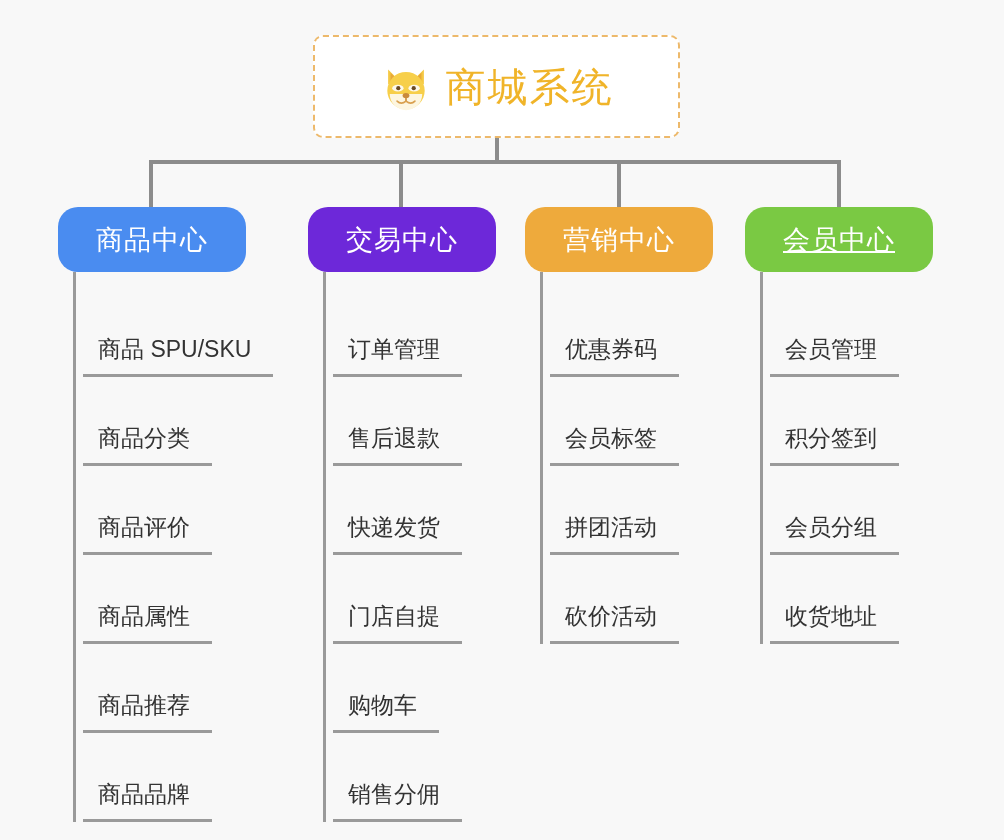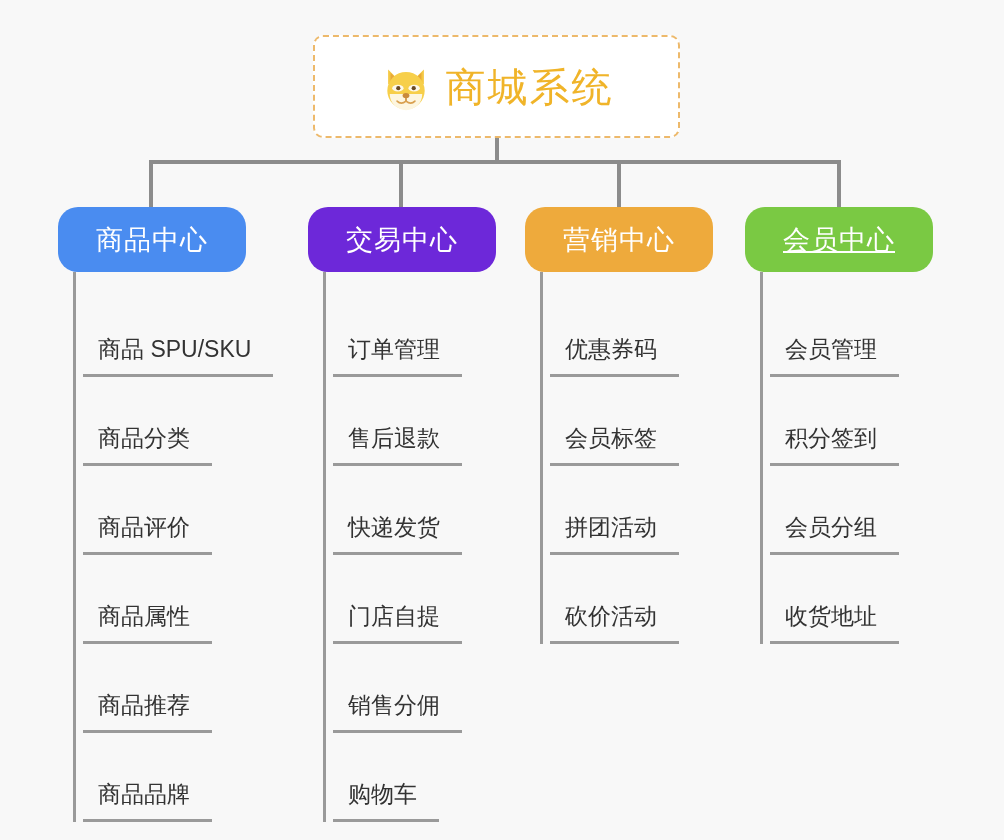--- a/index.html
+++ b/index.html
@@ -189,24 +189,24 @@
       <div class="leaf-item">
           <span class="leaf-label">售后退款</span>
         </div>
       <div class="leaf-item">
           <span class="leaf-label">快递发货</span>
         </div>
       <div class="leaf-item">
           <span class="leaf-label">门店自提</span>
         </div>
       <div class="leaf-item">
+          <span class="leaf-label">购物车</span>
+        </div>
+      <div class="leaf-item">
           <span class="leaf-label">销售分佣</span>
-        </div>
-      <div class="leaf-item">
-          <span class="leaf-label">购物车</span>
         </div>
     </div>
   </div>
 
   <div class="column" style="left:525px;">
     <div class="col-header" style="background: rgb(238, 170, 60);">
       <span>营销中心</span>
     </div>
     <div class="col-body">
       <div class="leaf-item">

